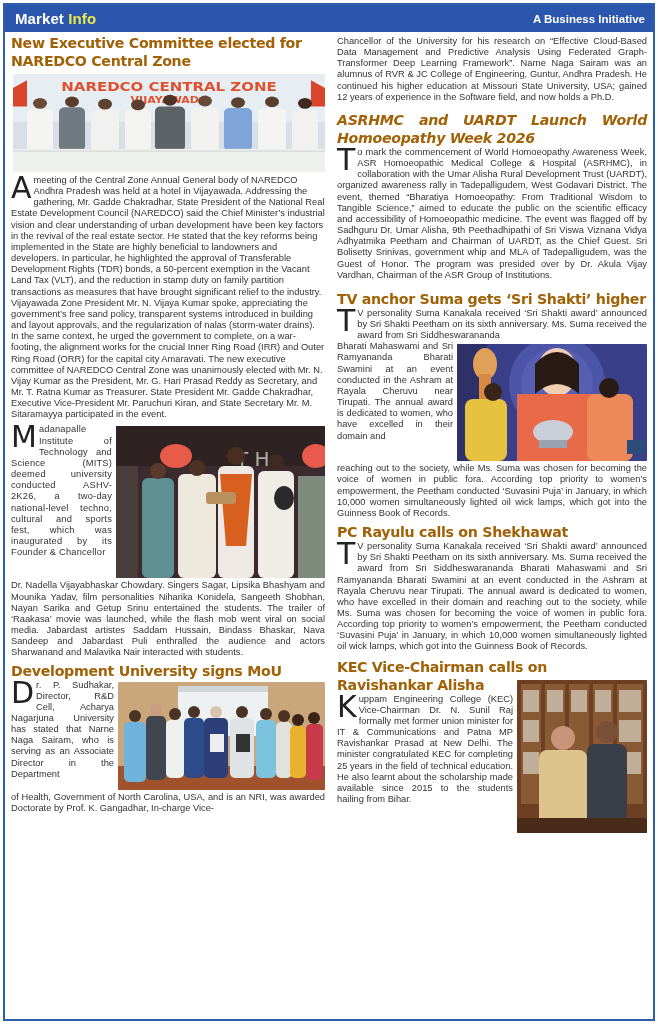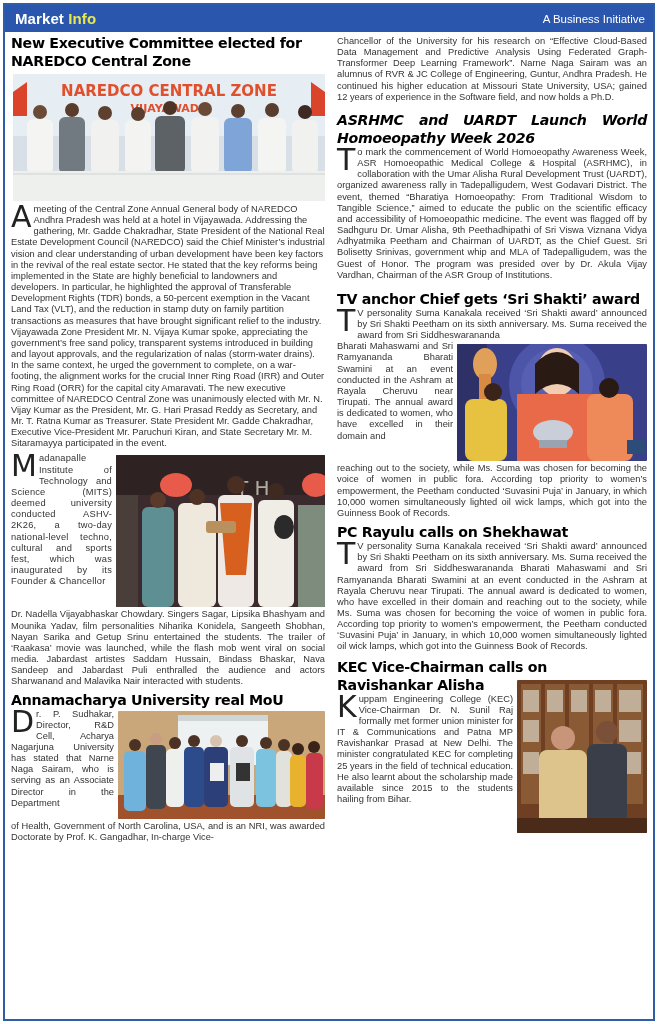--- a/index.html
+++ b/index.html
@@ -9,28 +9,28 @@
   .page {
     position: absolute; left: 3px; top: 3px; width: 652px; height: 1018px;
     border: 2px solid #2f5da8; background: #fff;
   }
   .masthead {
     height: 27px; background: #2a57ad; display: flex; align-items: center;
     justify-content: space-between; padding: 0 8px 0 10px; gap: 16px;
   }
   .masthead .brand { font-size: 15px; font-weight: bold; color: #ffffff; letter-spacing: 0.1px; }
   .masthead .brand .accent { color: #e8e84a; }
-  .masthead .tagline { font-size: 11.5px; font-weight: normal; color: #ffffff; }
+  .masthead .tagline { font-size: 11.5px; font-weight: bold; color: #ffffff; }
 
   .columns { position: absolute; top: 29px; left: 0; right: 0; bottom: 0; display: flex; }
   .col { position: relative; width: 326px; padding: 0 6px 0 6px; }
   .col.right { padding-left: 6px; padding-right: 6px; }
 
   h2 {
-    font-family: "DejaVu Sans", sans-serif; font-weight: bold; color: #000000;
+    font-family: "DejaVu Sans", sans-serif; font-weight: bold; color: #a16207;
     font-size: 14.2px; line-height: 18px; letter-spacing: -0.3px;
   }
   h2.justify { text-align: justify; text-align-last: justify; font-style: italic; }
   p.body {
     font-family: "Liberation Sans", sans-serif; font-size: 9.3px; line-height: 11.15px;
     color: #333; text-align: justify;
   }
   p.body.left { text-align: left; }
   .dropcap {
     float: left; font-size: 30px; line-height: 24px; font-family: "DejaVu Sans", sans-serif;
@@ -56,21 +56,21 @@
     </div>
     <div class="tagline">A Business Initiative</div>
   </div>
 
   <div class="columns">
 
     <div class="col left">
 
       <div class="sec">
         <h2 style="width:300px;">New Executive Committee elected for NAREDCO Central Zone</h2>
-        <div class="photo" style="width:312px;height:127px;margin:4px 0 3px 2px;">
+        <div class="photo" style="width:312px;height:98px;margin:4px 0 3px 2px;">
           <svg viewBox="0 0 312 127" preserveAspectRatio="none">
             <rect width="312" height="127" fill="#d8dfe6"></rect>
             <rect x="0" y="0" width="312" height="62" fill="#e6eef4"></rect>
             <polygon points="0,18 14,8 14,42 0,42" fill="#d9442b"></polygon>
             <polygon points="312,18 298,8 298,42 312,42" fill="#d9442b"></polygon>
             <text x="156" y="22" text-anchor="middle" font-family="DejaVu Sans, sans-serif" font-weight="bold" font-size="15" fill="#e0502c">NAREDCO CENTRAL ZONE</text>
             <text x="156" y="38" text-anchor="middle" font-family="DejaVu Sans, sans-serif" font-weight="bold" font-size="11" fill="#e0502c">VIJAYAWADA</text>
             <g>
               <rect x="14" y="45" width="26" height="55" rx="6" fill="#f4f4f2"></rect>
                 <circle cx="27" cy="38" r="7" fill="#6b4a36"></circle>
@@ -120,21 +120,21 @@
             <rect x="90" y="66" width="30" height="12" rx="3" fill="#b9915f"></rect>
             <rect x="182" y="50" width="27" height="102" fill="#7d8c7c"></rect>
           </svg>
         </div>
         <p class="body" style="width:100%;"><span class="dropcap">M</span><span style="letter-spacing:0.2px;">adanapalle Institute of Technology and Science (MITS) deemed university conducted ASHV-2K26, a two-day national-level techno, cultural and sports fest, which was inaugurated by its Founder &amp; Chancellor</span></p>
         <div class="clear"></div>
         <p class="body">Dr. Nadella Vijayabhaskar Chowdary.  Singers Sagar, Lipsika Bhashyam and Mounika Yadav, film personalities Niharika Konidela, Sangeeth Shobhan, Nayan Sarika and Getup Srinu entertained the students. The trailer of ‘Raakasa’ movie was launched, while the flash mob went viral on social media. Jabardast artistes Saddam Hussain, Bindass Bhaskar, Nava Sandeep and Jabardast Puli enthralled the audience and actors Sharwanand and Malavika Nair interacted with students.</p>
       </div>
 
       <div class="sec" style="margin-top:3px;">
-        <h2>Annamacharya University real MoU</h2>
+        <h2>Development University signs MoU</h2>
         <div class="photo float-right" style="width:207px;height:108px;margin-top:2px;">
           <svg viewBox="0 0 207 108" preserveAspectRatio="none">
             <rect width="207" height="108" fill="#c9a77a"></rect>
             <rect x="60" y="4" width="90" height="50" fill="#eef1f2"></rect>
             <rect x="60" y="4" width="90" height="6" fill="#cfd6d8"></rect>
             <rect x="0" y="84" width="207" height="24" fill="#a0522d"></rect>
             <rect x="6" y="40" width="22" height="60" rx="5" fill="#6fb3dc"></rect>
               <circle cx="17" cy="34" r="6" fill="#4a3224"></circle>
             <rect x="28" y="34" width="20" height="64" rx="5" fill="#3f4650"></rect>
               <circle cx="38" cy="28" r="6" fill="#c99d82"></circle>
@@ -167,21 +167,21 @@
     <div class="col right">
 
       <p class="body" style="margin-top:2px;">Chancellor of the University for his research on “Effective Cloud-Based Data Management and Predictive Analysis Using Federated Graph-Transformer Deep Learning Framework”. Narne Naga Sairam was an alumnus of RVR &amp; JC College of Engineering, Guntur, Andhra Pradesh. He continued his higher education at Missouri State University, USA; gained 12 years of experience in the Software field, and now holds a Ph.D.</p>
 
       <div class="sec" style="margin-top:8px;">
         <h2 class="justify" style="text-align-last:left;">ASRHMC and UARDT Launch World Homoeopathy Week 2026</h2>
         <p class="body"><span class="dropcap">T</span><span>o mark the commencement of World Homoeopathy Awareness Week, ASR Homoeopathic Medical College &amp; Hospital (ASRHMC), in collaboration with the Umar Alisha Rural Development Trust (UARDT), organized awareness rally in Tadepalligudem, West Godavari District. The event, themed “Bharatiya Homoeopathy: From Traditional Wisdom to Tangible Science,” aimed to educate the public on the scientific efficacy and accessibility of Homoeopathic medicine. The event was flagged off by Sadhguru Dr. Umar Alisha, 9th Peethadhipathi of Sri Viswa Viznana Vidya Adhyatmika Peetham and Chairman of UARDT, as the Chief Guest. Sri Bolisetty Srinivas, government whip and MLA of Tadepalligudem, was the Guest of Honor. The program was presided over by Dr. Akula Vijay Vardhan, Chairman of the ASR Group of Institutions.</span></p>
       </div>
 
       <div class="sec" style="margin-top:9px;">
-        <h2>TV anchor Chief gets ‘Sri Shakti’ award</h2>
+        <h2>TV anchor Suma gets ‘Sri Shakti’ higher</h2>
         <p class="body"><span class="dropcap">T</span><span>V personality Suma Kanakala received ‘Sri Shakti award’ announced by Sri Shakti Peetham on its sixth anniversary. Ms. Suma received the award from Sri Siddheswarananda</span></p>
         <div class="clear"></div>
         <div class="photo float-right" style="width:190px;height:117px;margin-top:3px;">
           <svg viewBox="0 0 190 117" preserveAspectRatio="none">
             <rect width="190" height="117" fill="#3a3f8a"></rect>
             <circle cx="100" cy="40" r="48" fill="#4c55a8"></circle>
             <circle cx="100" cy="40" r="36" fill="#5d66b8" opacity="0.6"></circle>
             <rect x="0" y="0" width="30" height="117" fill="#2e3168"></rect>
             <ellipse cx="28" cy="20" rx="12" ry="16" fill="#e0a05a"></ellipse>
             <rect x="22" y="30" width="12" height="40" fill="#d88a42"></rect>

